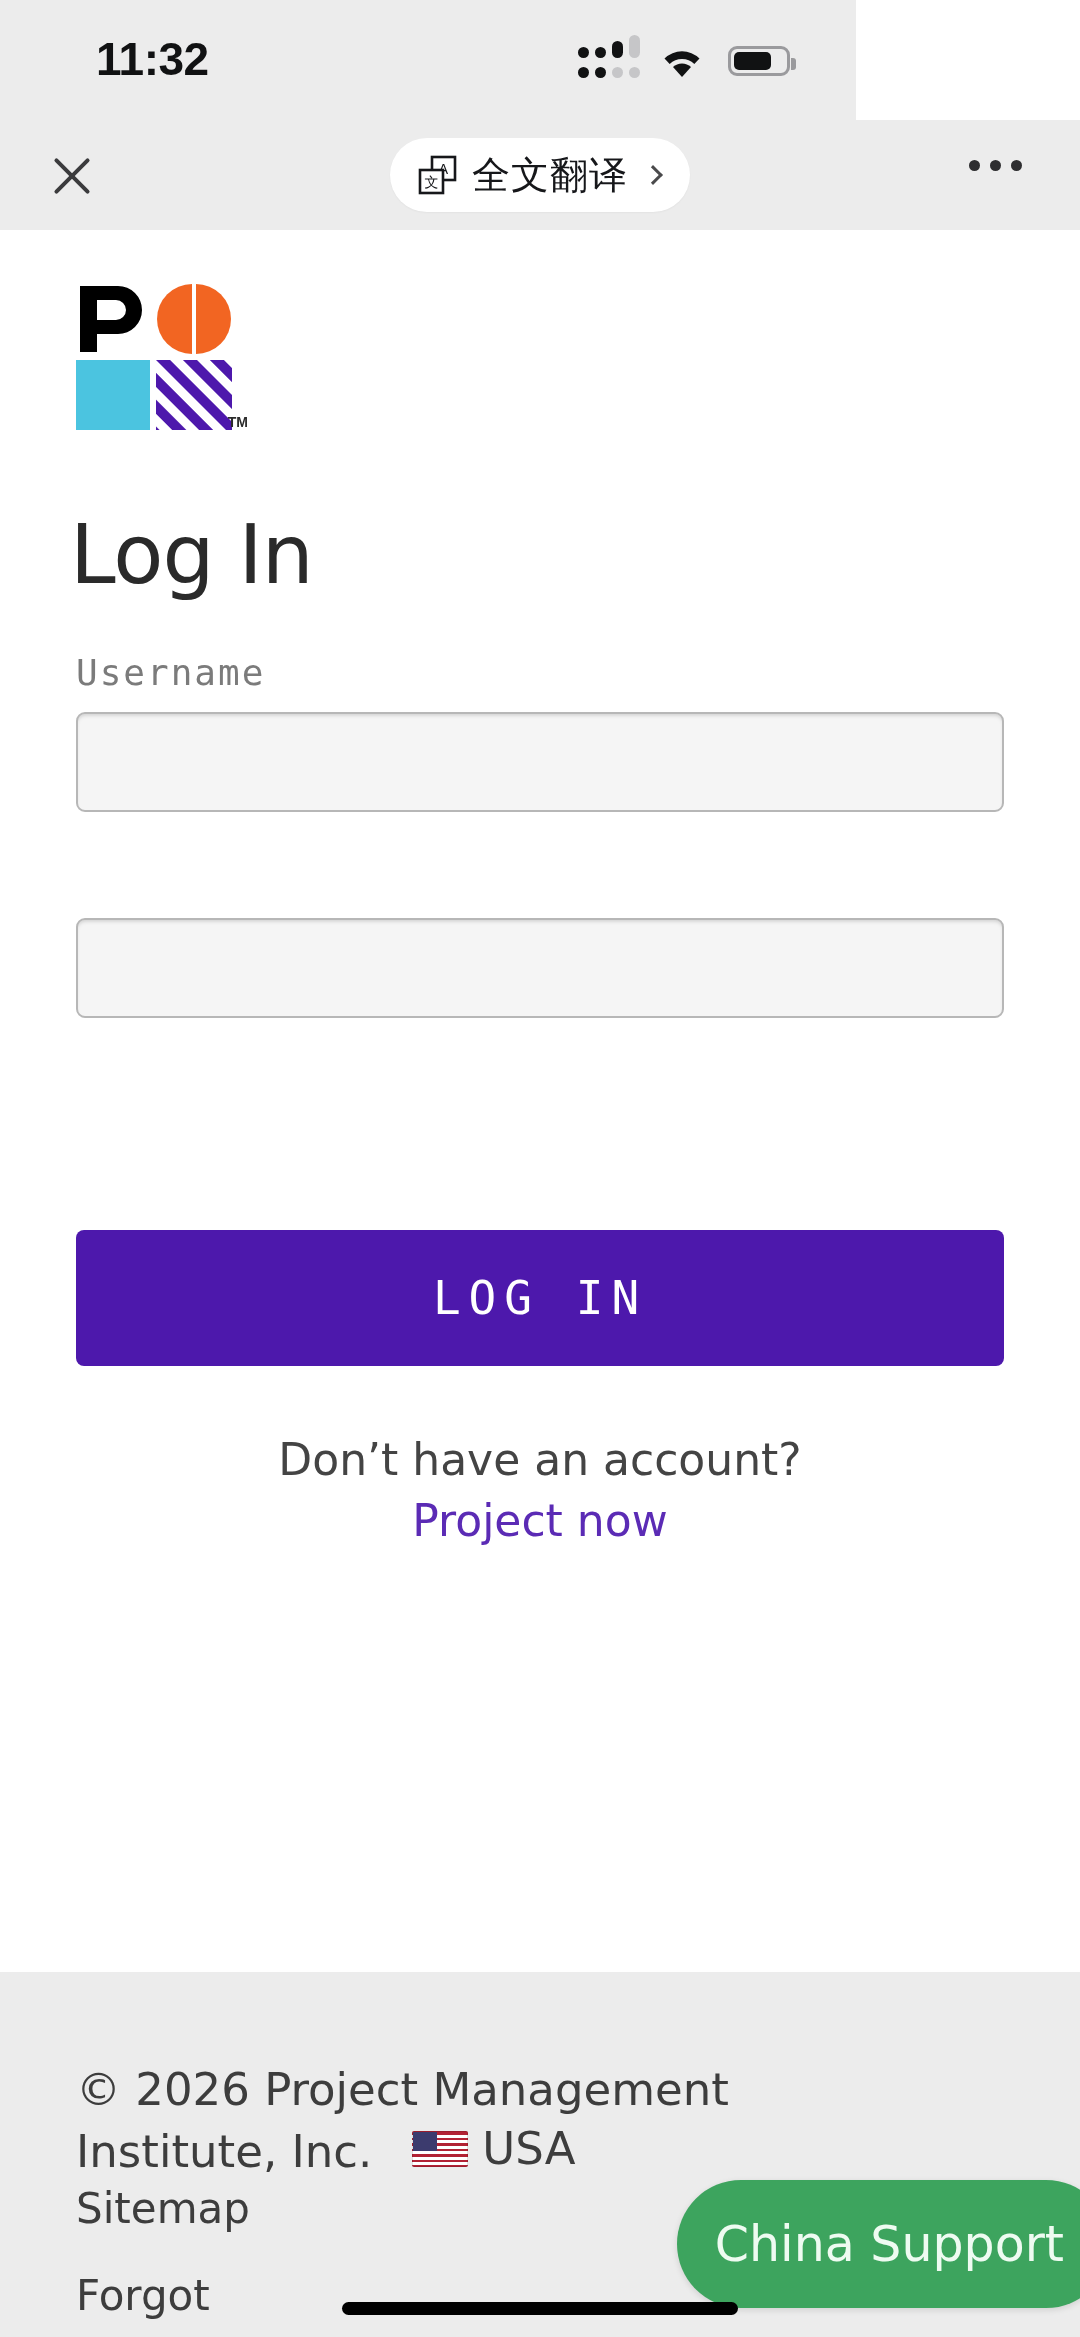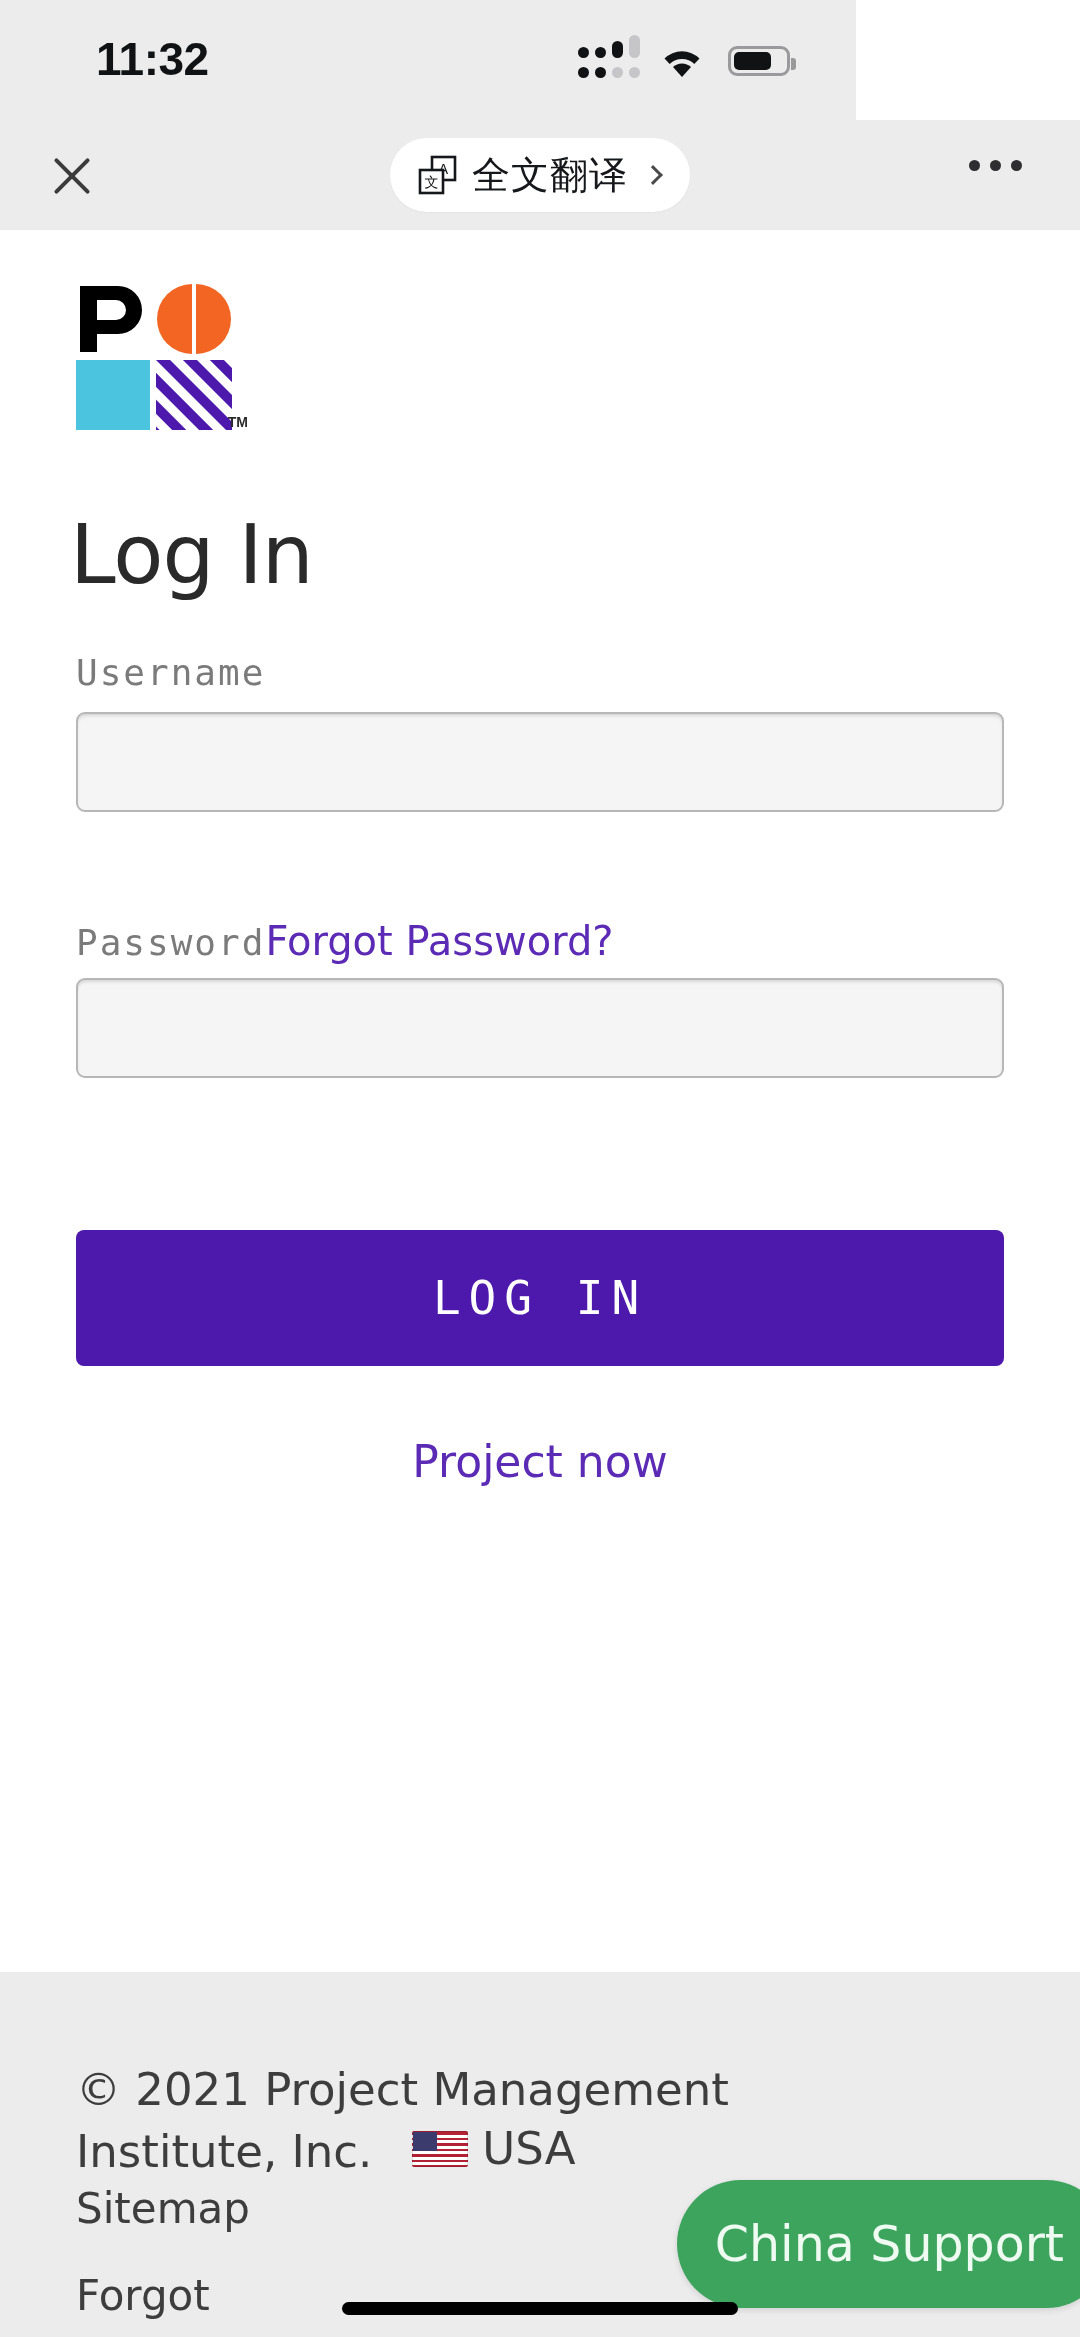--- a/index.html
+++ b/index.html
@@ -342,38 +342,35 @@
     <h1 class="heading">Log In</h1>
 
     <div class="field username">
       <div class="field-row">
         <span class="field-label">Username</span>
       </div>
       <input class="field-input" type="text" value="" placeholder="" style="">
     </div>
 
     <div class="field password">
-      <div class="field-row">
-        <span class="field-label">Password</span>
-        <a class="field-link">Forgot Password?</a>
-      </div>
       <input class="field-input" type="password" value="" placeholder="" style="">
     </div>
 
     <button class="login-btn">LOG IN</button>
 
     <div class="noaccount">
+      <div class="q">Don’t have an account?</div>
       <a class="reg">Project now</a>
     </div>
 
   </div>
 
   <div class="footer">
     <div class="copyright">
-      <span>© 2021 Project Management Institute, Inc.</span><span class="country">
+      <span>© 2026 Project Management Institute, Inc.</span><span class="country">
           <span class="flag">
             <span class="canton"></span>
           </span>
           <span>USA</span>
         </span>
     </div>
 
     <div class="footer-links">
       <a>Sitemap</a>
       <a>Forgot</a>

